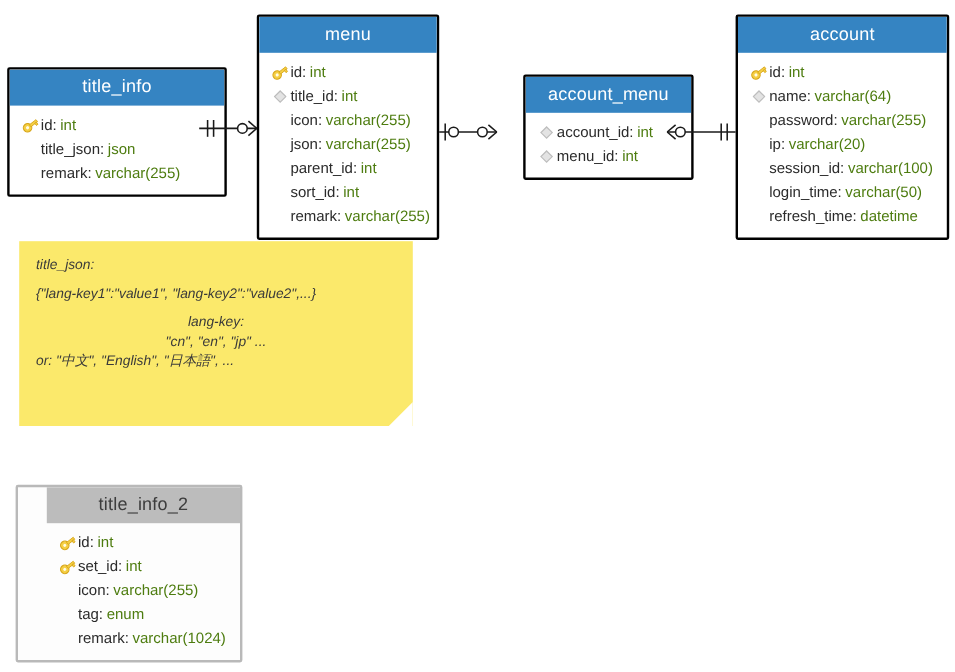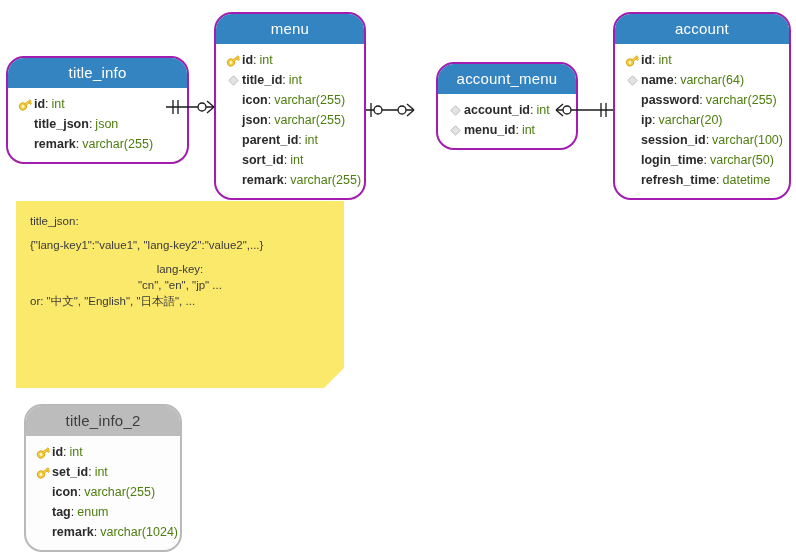--- a/index.html
+++ b/index.html
@@ -13,22 +13,22 @@
     position: relative;
     overflow: hidden;
     font-family: "Liberation Sans", "DejaVu Sans", sans-serif;
     -webkit-font-smoothing: antialiased;
   }
 
   
   .entity {
     position: absolute;
     box-sizing: border-box;
-    border: 2px solid #a21caf;
-    border-radius: 18px;
+    border: 2px solid #000000;
+    border-radius: 2px;
     background: #ffffff;
     overflow: hidden;
   }
   .entity-header {
     background: #3584c2;
     color: #ffffff;
     font-size: 15px;
     text-align: center;
     padding: 6px 8px 7px 8px;
     letter-spacing: 0.2px;
@@ -47,21 +47,21 @@
     width: 18px;
     min-width: 18px;
     height: 16px;
     display: inline-flex;
     align-items: center;
     justify-content: center;
   }
   .field-name {
     font-size: 12.5px;
     color: #2b2b2b;
-    font-weight: 700;
+    font-weight: 400;
   }
   .field-type {
     font-size: 12.5px;
     color: #4d7c0f;
     font-weight: 400;
     padding-left: 3px;
   }
   .field-colon {
     font-size: 12.5px;
     color: #2b2b2b;
@@ -75,41 +75,42 @@
   .entity.inactive .entity-header {
     background: #bcbcbc;
     color: #3d3d3d;
   }
 
   
   #ent-title_info   { left: 6px;  top: 56px;  width: 183px; }
   #ent-menu         { left: 214px; top: 12px;  width: 152px; }
   #ent-account_menu { left: 436px; top: 62px;  width: 142px; }
   #ent-account      { left: 613px; top: 12px;  width: 178px; }
-  #ent-title_info_2 { left: 24px;  top: 404px; width: 158px; }
+  #ent-title_info_2 { left: 13px;  top: 404px; width: 189px; padding-left: 24px; }
 
   
   .connector {
     position: absolute;
     height: 24px;
   }
   .connector svg { display: block; overflow: visible; }
 
   
   .note {
     position: absolute;
     left: 16px;
     top: 201px;
     width: 328px;
-    height: 187px;
+    height: 154px;
     background: #fce96a;
     background: #fbe96b;
     box-sizing: border-box;
     padding: 13px 14px 0 14px;
     overflow: hidden;
+    font-style: italic;
   }
   .note-line {
     font-size: 11.5px;
     color: #3a3a3a;
     line-height: 15px;
     margin-bottom: 9px;
     white-space: nowrap;
   }
   .note-line.tight { margin-bottom: 1px; text-align: center; }
   .note-fold {

